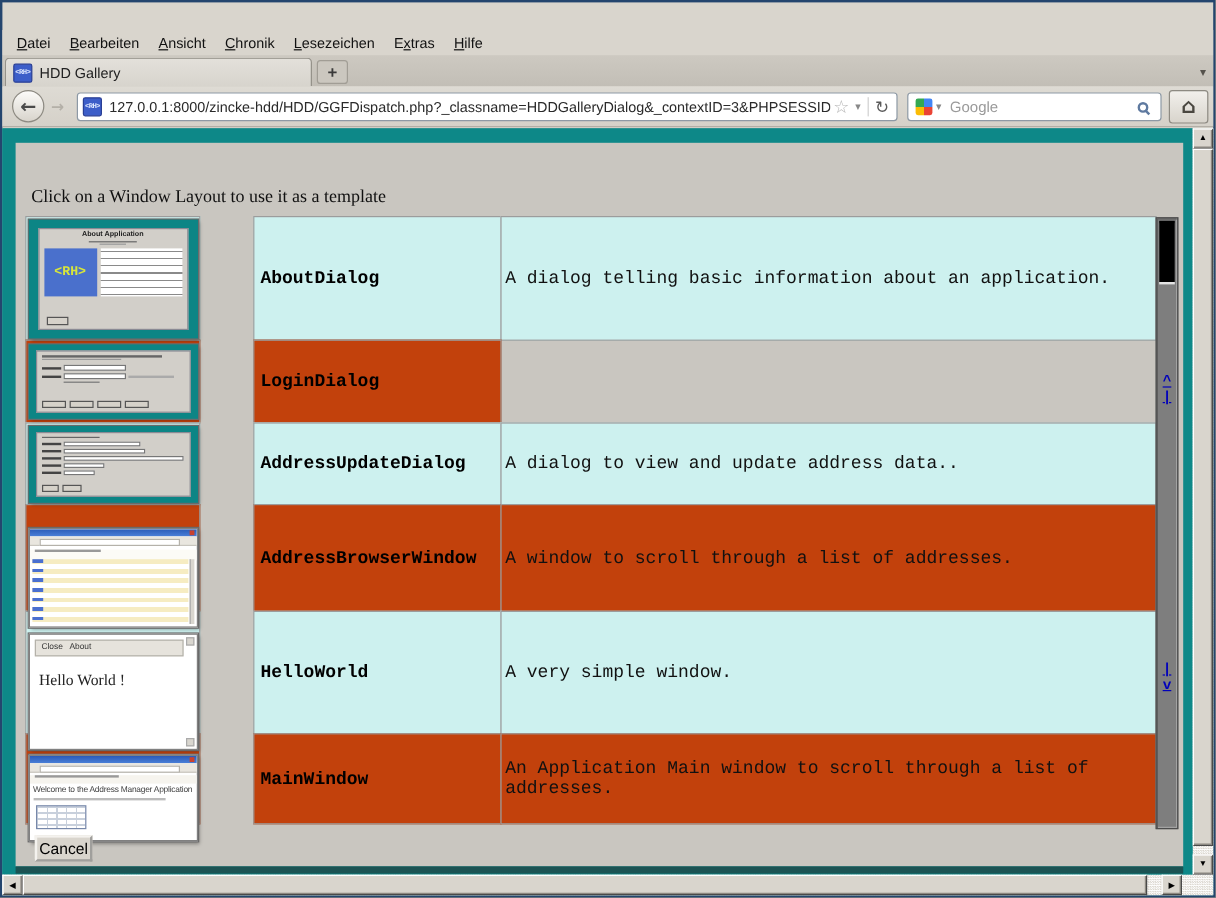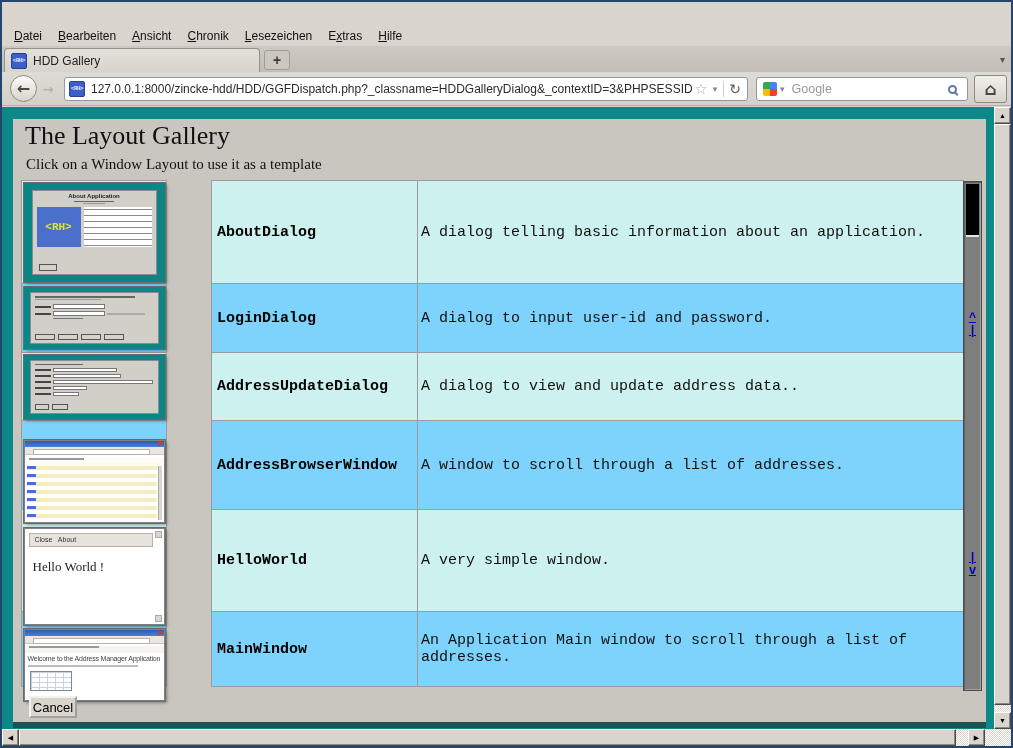--- a/index.html
+++ b/index.html
@@ -86,21 +86,21 @@
   .content { position:absolute; left:0; top:105px; right:0; bottom:0; background:#0d8888; }
   .page { position:absolute; left:0; top:0; right:17px; bottom:17px; background:#0d8888; overflow:hidden; }
   .panel { position:absolute; left:11px; top:12px; right:8px; bottom:7px; background:#c9c6c0; }
   .panel-shadow { position:absolute; left:11px; right:8px; bottom:1px; height:6px; background:#1b5353; }
   .page-title { position:absolute; left:12px; top:2px; font:26px "Liberation Serif",serif; color:#101010; }
   .page-sub { position:absolute; left:13px; top:37px; font:15px "Liberation Serif",serif; color:#101010; }
 
   .gallery { position:absolute; left:9px; top:62px; right:4px; height:510px; display:flex; }
   .grows { flex:1; display:flex; flex-direction:column; }
   .grow { display:flex; }
-  .cell { border:1px solid #9c9c9c; margin-top:-1px; margin-left:-1px; background:#7dd3fc;
+  .cell { border:1px solid #9c9c9c; margin-top:-1px; margin-left:-1px; background:#c2410c;
     display:flex; align-items:center; }
   .grow.cyan .cell { background:#cdf1ef; }
   .cell.thumbc { width:146px; flex:0 0 146px; justify-content:center; }
   .cell.namec { width:207px; flex:0 0 207px; padding-left:5px;
     font:bold 15px "Liberation Mono",monospace; color:#000;margin-left:44px; }
   .cell.descc { flex:1; padding:0 3px; font:15px "Liberation Mono",monospace; color:#111; }
 
   
   .gscroll { width:19px; flex:0 0 19px; position:relative; background:#7e7e7e;
     border:1px solid #4c4c4c; margin-left:-1px;
@@ -246,21 +246,20 @@
       <span class="caret">▾</span>
       <input class="search-input" placeholder="Google" style="">
       <span class="magnify"></span>
     </div>
     <div class="homebtn"><span>⌂</span></div>
   </div>
 
   <div class="content">
     <div class="page">
       <div class="panel">
-        <div class="page-title">The Layout Gallery</div>
         <div class="page-sub">Click on a Window Layout to use it as a template</div>
 
         <div class="gallery">
           <div class="grows">
 
             <div class="grow cyan" style="height:103px">
               <div class="cell thumbc">
                 <div class="t-teal tshadow t-about">
                   <div class="t-inner">
                     <div class="ttl">About Application</div>
@@ -297,21 +296,20 @@
                     <div class="btnrow">
                       <span class="minibtn"></span>
                         <span class="minibtn"></span>
                         <span class="minibtn"></span>
                         <span class="minibtn"></span>
                     </div>
                   </div>
                 </div>
               </div>
               <div class="cell namec">LoginDialog</div>
-              <div class="cell descc">A dialog to input user-id and password.</div>
             </div>
 
             <div class="grow cyan" style="height:68px">
               <div class="cell thumbc">
                 <div class="t-teal tshadow t-upd">
                   <div class="t-inner">
                     <div class="bar" style="width:48px;height:1px;margin-bottom:3px"></div>
                     <div class="inprow">
                         <span class="lbl"></span>
                         <span class="inp" style="width:64px"></span>

